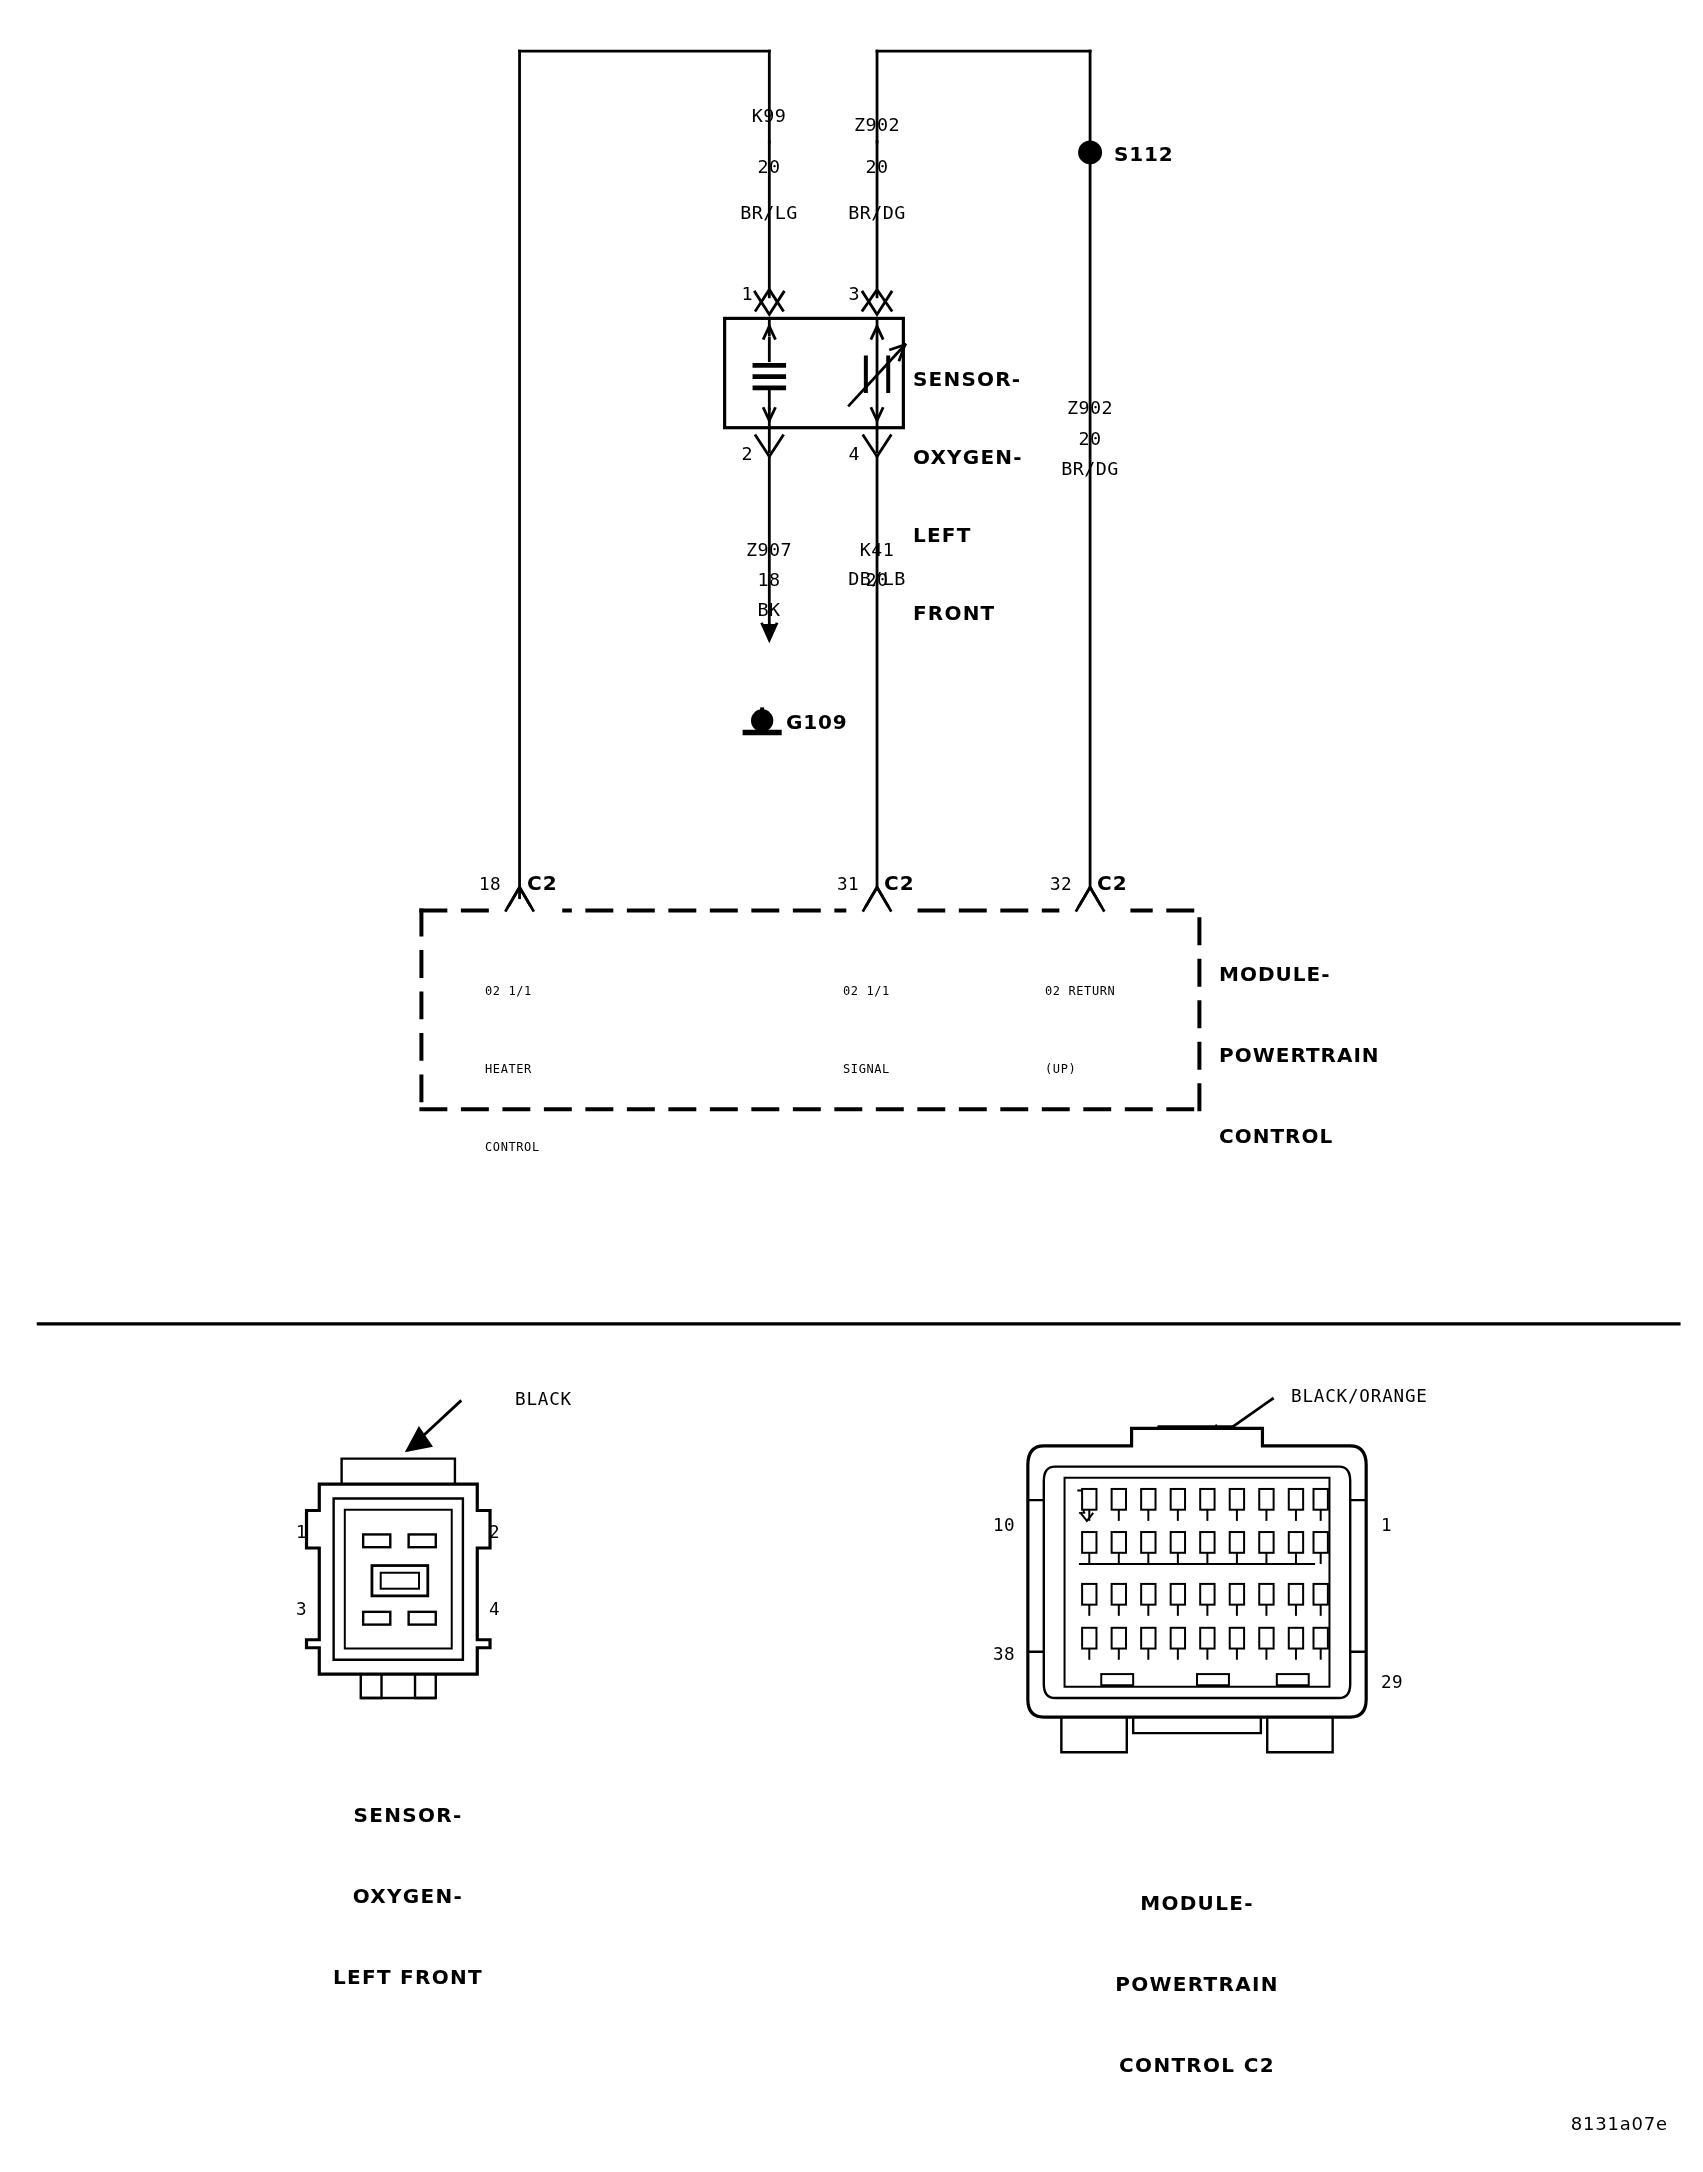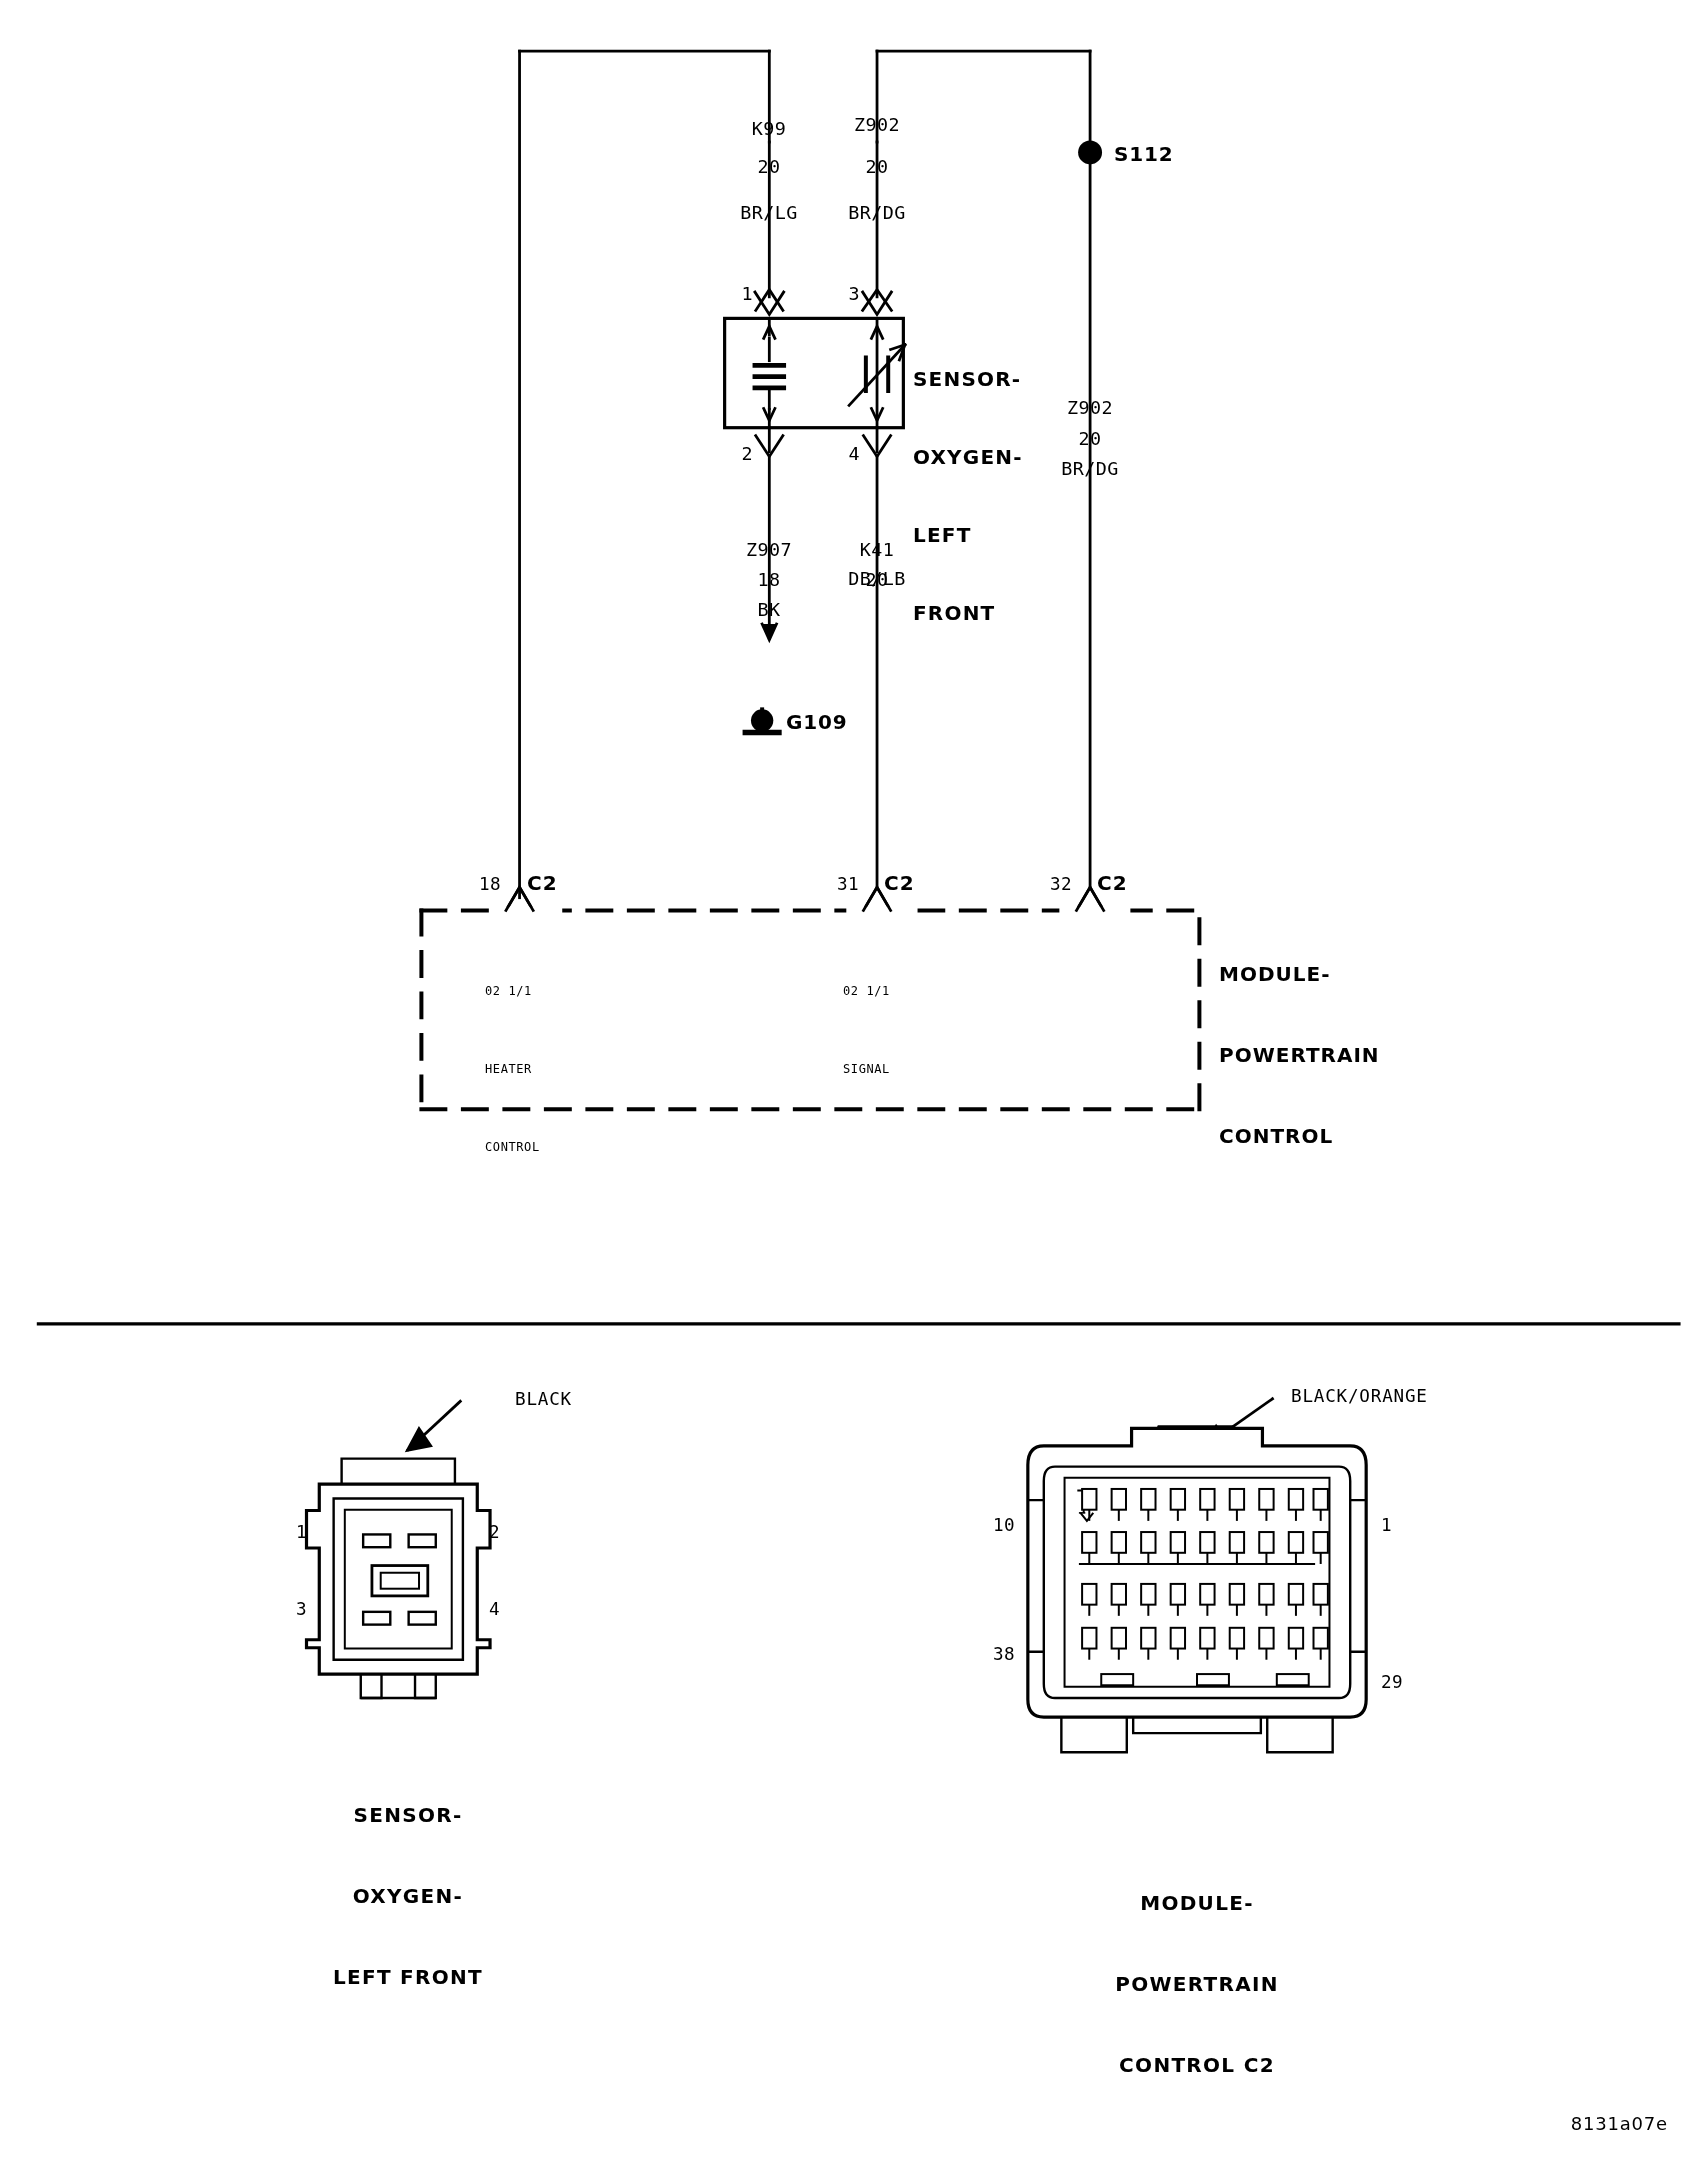--- a/index.html
+++ b/index.html
@@ -323,21 +323,21 @@
       </g>
 
       <g stroke-width="2.5">
         <rect x="1380" y="2098" width="40" height="14"></rect>
         <rect x="1500" y="2098" width="40" height="14"></rect>
         <rect x="1600" y="2098" width="40" height="14"></rect>
       </g>
     </g>
   </svg>
 
-  <div class="lbl wirecode center" style="left:769px; top:144px; transform:translate(-50%,-100%);"><span>K99</span></div>
+  <div class="lbl wirecode center" style="left:769px; top:131px; transform:translate(-50%,-100%);"><span>K99</span></div>
   <div class="lbl wirecode center" style="left:769px; top:152px;"><span>20</span></div>
   <div class="lbl wirecode center" style="left:769px; top:198px;"><span>BR/LG</span></div>
 
   <div class="lbl wirecode center" style="left:877px; top:140px; transform:translate(-50%,-100%);"><span>Z902</span></div>
   <div class="lbl wirecode center" style="left:877px; top:152px;"><span>20</span></div>
   <div class="lbl wirecode center" style="left:877px; top:198px;"><span>BR/DG</span></div>
 
   <div class="lbl splice" style="left:1114px; top:142px;"><span>S112</span></div>
 
   <div class="lbl wirecode center" style="left:1090px; top:393px;"><span>Z902</span></div>
@@ -380,20 +380,24 @@
     <div>02 1/1</div>
     <div>HEATER</div>
     <div>CONTROL</div>
   </div>
 
   <div class="lbl pinfn" style="left:843px; top:926px;">
     <div>02 1/1</div>
     <div>SIGNAL</div>
   </div>
 
+  <div class="lbl pinfn" style="left:1045px; top:926px;">
+    <div>02 RETURN</div>
+    <div>(UP)</div>
+  </div>
 
   <div class="lbl modname" style="left:1219px; top:907px;">
     <div>MODULE-</div>
     <div>POWERTRAIN</div>
     <div>CONTROL</div>
   </div>
 
   <div class="lbl callout" style="left:479px; top:1389px;margin-left:36px;"><span>BLACK</span></div>
 
   <div class="lbl cnum right" style="left:307px; top:1522px;"><span>1</span></div>

